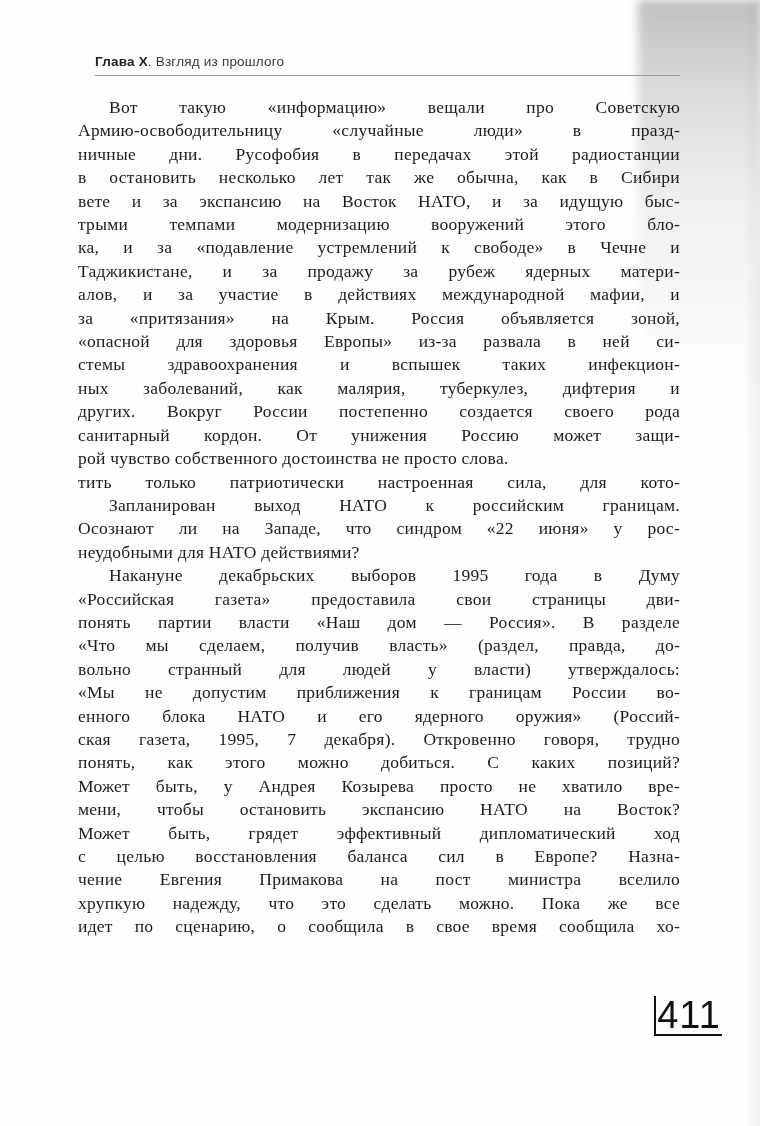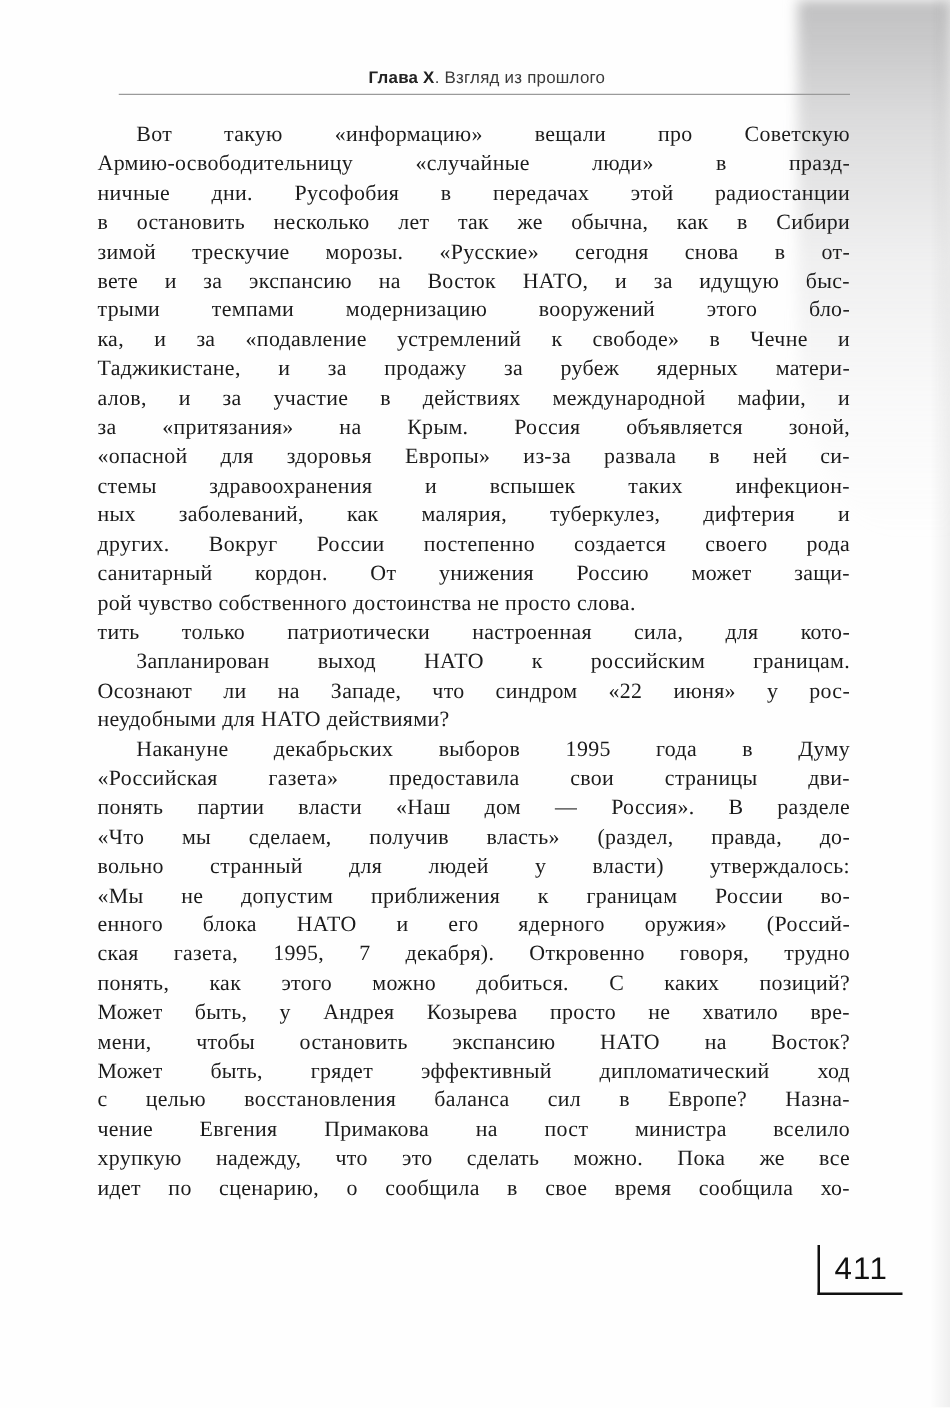--- a/index.html
+++ b/index.html
@@ -26,21 +26,21 @@
     pointer-events: none;
   }
   .edge-shade {
     position: absolute; top: 0; right: 0; bottom: 0; width: 16px;
     background: linear-gradient(to right, rgba(0,0,0,0) 0%, rgba(0,0,0,0.06) 100%);
     pointer-events: none;
   }
   
   .header {
     position: absolute; top: 54px; left: 95px; right: 76px;
-    text-align: center;
+    text-align: left;
     font-family: "Liberation Sans", sans-serif;
     font-size: 13.5px;
     color: #3a3a3a;
     letter-spacing: 0.2px;
   }
   .header .chapter { font-weight: bold; color: #222; }
   .header-rule {
     position: absolute; top: 75px; left: 95px; right: 80px;
     height: 0; border-top: 1px solid #9a9a9a;
   }
@@ -60,21 +60,21 @@
   .line.last { text-align-last: left; }
   
   .pagenum {
     position: absolute;
     right: 38px; top: 996px;
     width: 68px; height: 40px;
     border-left: 2px solid #111;
     border-bottom: 2px solid #111;
     display: flex; align-items: center; justify-content: center;
     font-family: "Liberation Sans", sans-serif;
-    font-size: 25px;
+    font-size: 38px;
     color: #111;
     letter-spacing: 1px;
   }
 </style>
 </head>
 <body>
 
 <div class="sheet">
   <div class="corner-shadow"></div>
   <div class="edge-shade"></div>
@@ -83,21 +83,20 @@
     <span class="chapter">Глава X</span><span>. Взгляд из прошлого</span>
   </div>
   <div class="header-rule"></div>
 
   <div class="body-text" id="body-text">
       <div class="para">
         <div class="line first">Вот такую «информацию» вещали про Советскую</div>
         <div class="line">Армию-освободительницу «случайные люди» в празд-</div>
         <div class="line">ничные дни. Русофобия в передачах этой радиостанции</div>
         <div class="line">в остановить несколько лет так же обычна, как в Сибири</div>
-        <div class="line">зимой трескучие морозы. «Русские» сегодня снова в от-</div>
         <div class="line">вете и за экспансию на Восток НАТО, и за идущую быс-</div>
         <div class="line">трыми темпами модернизацию вооружений этого бло-</div>
         <div class="line">ка, и за «подавление устремлений к свободе» в Чечне и</div>
         <div class="line">Таджикистане, и за продажу за рубеж ядерных матери-</div>
         <div class="line">алов, и за участие в действиях международной мафии, и</div>
         <div class="line">за «притязания» на Крым. Россия объявляется зоной,</div>
         <div class="line">«опасной для здоровья Европы» из-за развала в ней си-</div>
         <div class="line">стемы здравоохранения и вспышек таких инфекцион-</div>
         <div class="line">ных заболеваний, как малярия, туберкулез, дифтерия и</div>
         <div class="line">других. Вокруг России постепенно создается своего рода</div>

